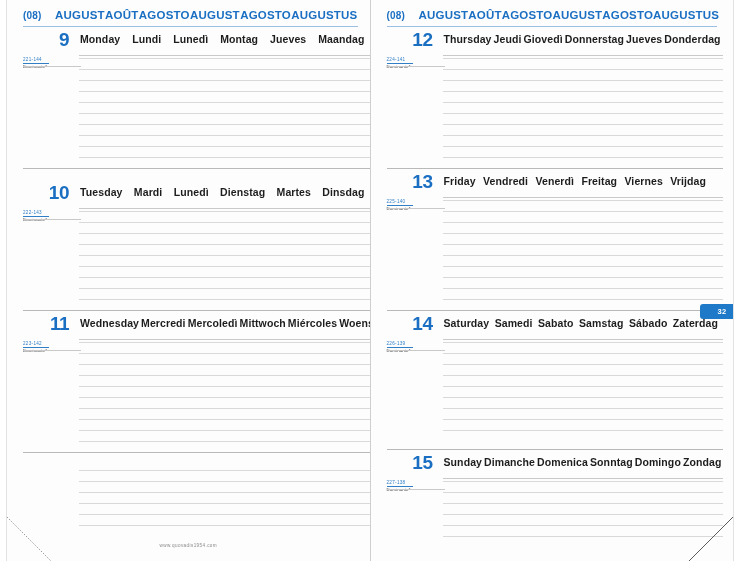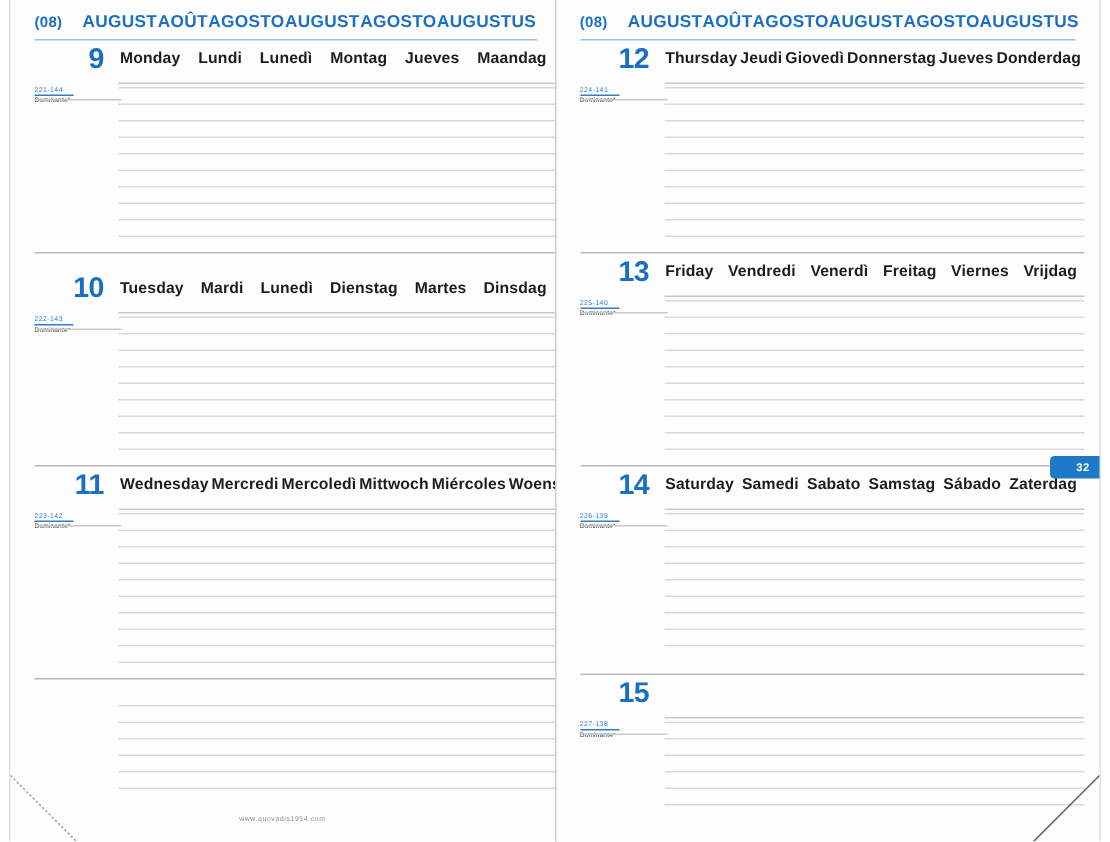--- a/index.html
+++ b/index.html
@@ -453,21 +453,21 @@
           <div class="line"></div>
             <div class="gap"></div>
           <div class="line"></div>
         </div>
       </div>
       <div class="day-divider" style="top:168px;"></div>
 
       <div class="day-block" style="top:172px;">
         <div class="day-top">
           <div class="day-number">13</div>
-          <div class="daynames" style="right:14px;">
+          <div class="daynames" style="right:26px;">
             <span>Friday</span>
             <span>Vendredi</span>
             <span>Venerdì</span>
             <span>Freitag</span>
             <span>Viernes</span>
             <span>Vrijdag</span>
           </div>
           <div class="day-sep"></div>
         </div>
         <div class="doy">
@@ -535,20 +535,28 @@
           <div class="line"></div>
             <div class="gap"></div>
           <div class="line"></div>
         </div>
       </div>
       <div class="day-divider" style="top:449px;"></div>
 
       <div class="day-block" style="top:453px;">
         <div class="day-top">
           <div class="day-number">15</div>
+          <div class="daynames" style="right:14px;">
+            <span>Sunday</span>
+            <span>Dimanche</span>
+            <span>Domenica</span>
+            <span>Sonntag</span>
+            <span>Domingo</span>
+            <span>Zondag</span>
+          </div>
           <div class="day-sep"></div>
         </div>
         <div class="doy">
           <span class="doy-num">227-138</span>
           <span class="doy-label">Dominante*</span>
         </div>
         <div class="doy-rule" style="width:58px;"></div>
         <div class="lines" style="top:28px;">
           <div class="line"></div>
             <div class="gap"></div>

